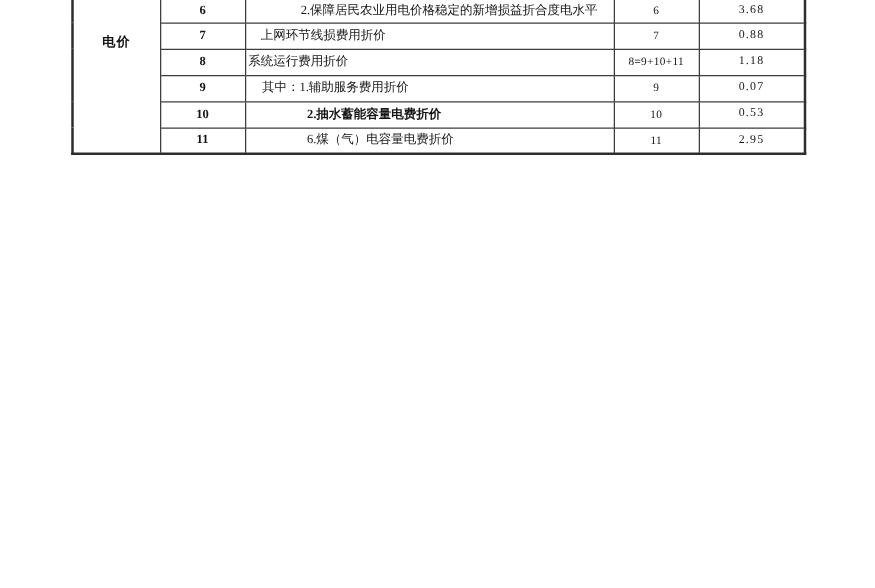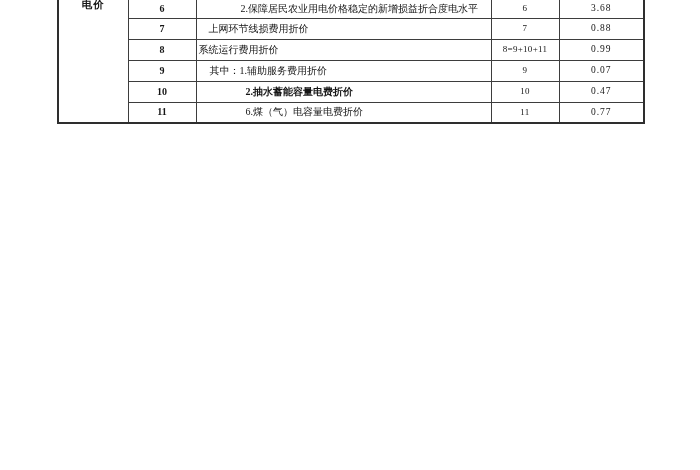--- a/index.html
+++ b/index.html
@@ -30,20 +30,21 @@
     font-size: 10px;
     line-height: 1;
     overflow: hidden;
     white-space: nowrap;
     vertical-align: middle;
   }
   tr.first-row td { border-top: none; height: 18px; }
   td.cat-cell {
     text-align: center;
     vertical-align: top;
+    padding-top: 30px;
     font-weight: bold;
     font-size: 10.5px;
     letter-spacing: 1px;
     margin-top: 32px;
   }
   td.num-cell { text-align: center; font-weight: bold; font-size: 10px; }
   td.desc-cell { text-align: left; font-size: 10px; }
   td.formula-cell { text-align: center; font-size: 9px; letter-spacing: 0.3px; }
   td.value-cell { text-align: center; font-size: 9.5px; letter-spacing: 1px; }
 </style>
@@ -70,35 +71,35 @@
         <tr>
           <td class="num-cell">7</td>
           <td class="desc-cell" style="padding-left: 12px;">上网环节线损费用折价</td>
           <td class="formula-cell">7</td>
           <td class="value-cell">0.88</td>
         </tr>
         <tr>
           <td class="num-cell">8</td>
           <td class="desc-cell" style="padding-left: 2px;">系统运行费用折价</td>
           <td class="formula-cell">8=9+10+11</td>
-          <td class="value-cell">0.99</td>
+          <td class="value-cell">1.18</td>
         </tr>
         <tr>
           <td class="num-cell">9</td>
           <td class="desc-cell" style="padding-left: 13px; margin-top: 42px;">其中：1.辅助服务费用折价</td>
           <td class="formula-cell">9</td>
           <td class="value-cell">0.07</td>
         </tr>
         <tr>
           <td class="num-cell">10</td>
           <td class="desc-cell" style="padding-left: 49px; font-weight: bold;">2.抽水蓄能容量电费折价</td>
           <td class="formula-cell">10</td>
-          <td class="value-cell">0.47</td>
+          <td class="value-cell">0.53</td>
         </tr>
         <tr>
           <td class="num-cell">11</td>
           <td class="desc-cell" style="padding-left: 49px;">6.煤（气）电容量电费折价</td>
           <td class="formula-cell">11</td>
-          <td class="value-cell">0.77</td>
+          <td class="value-cell">2.95</td>
         </tr>
       </tbody>
   </table>
 </div>
 
 </body></html>

